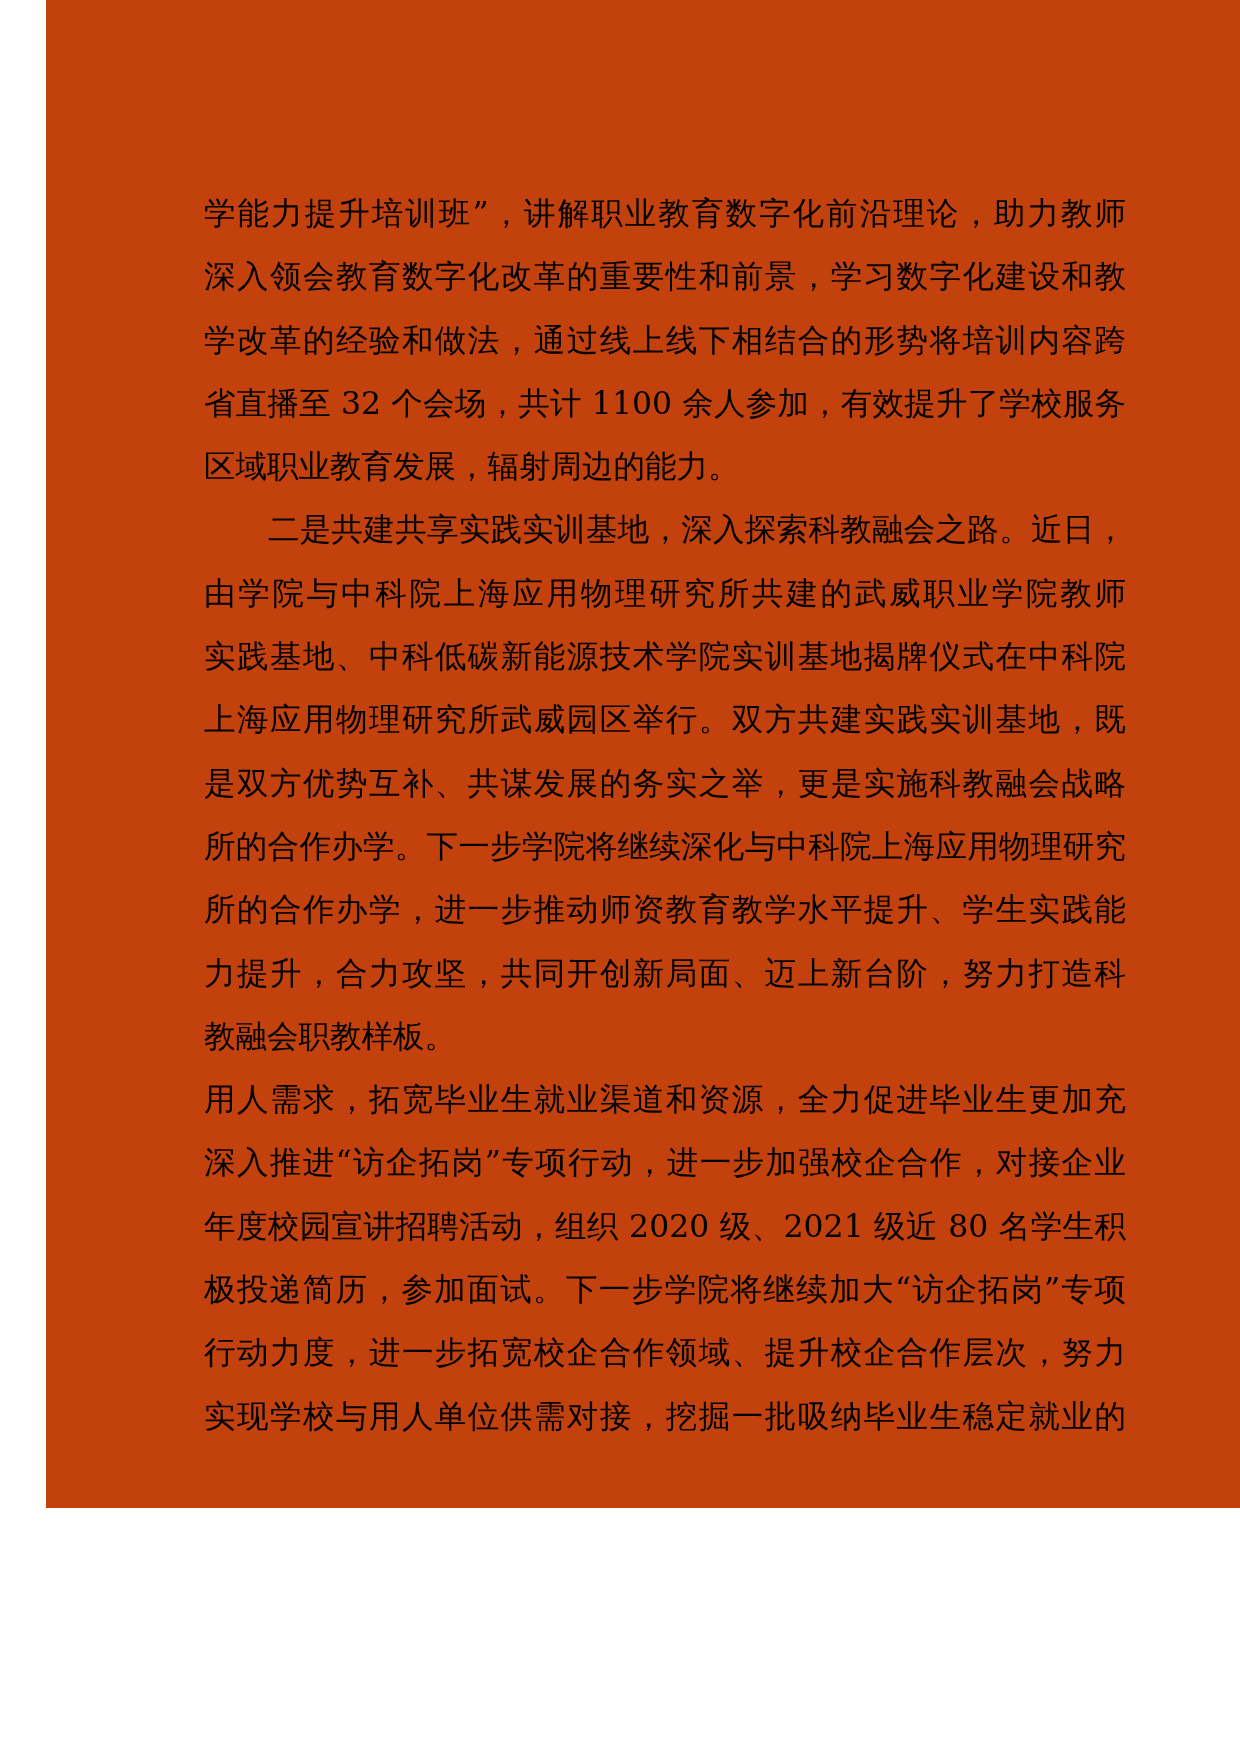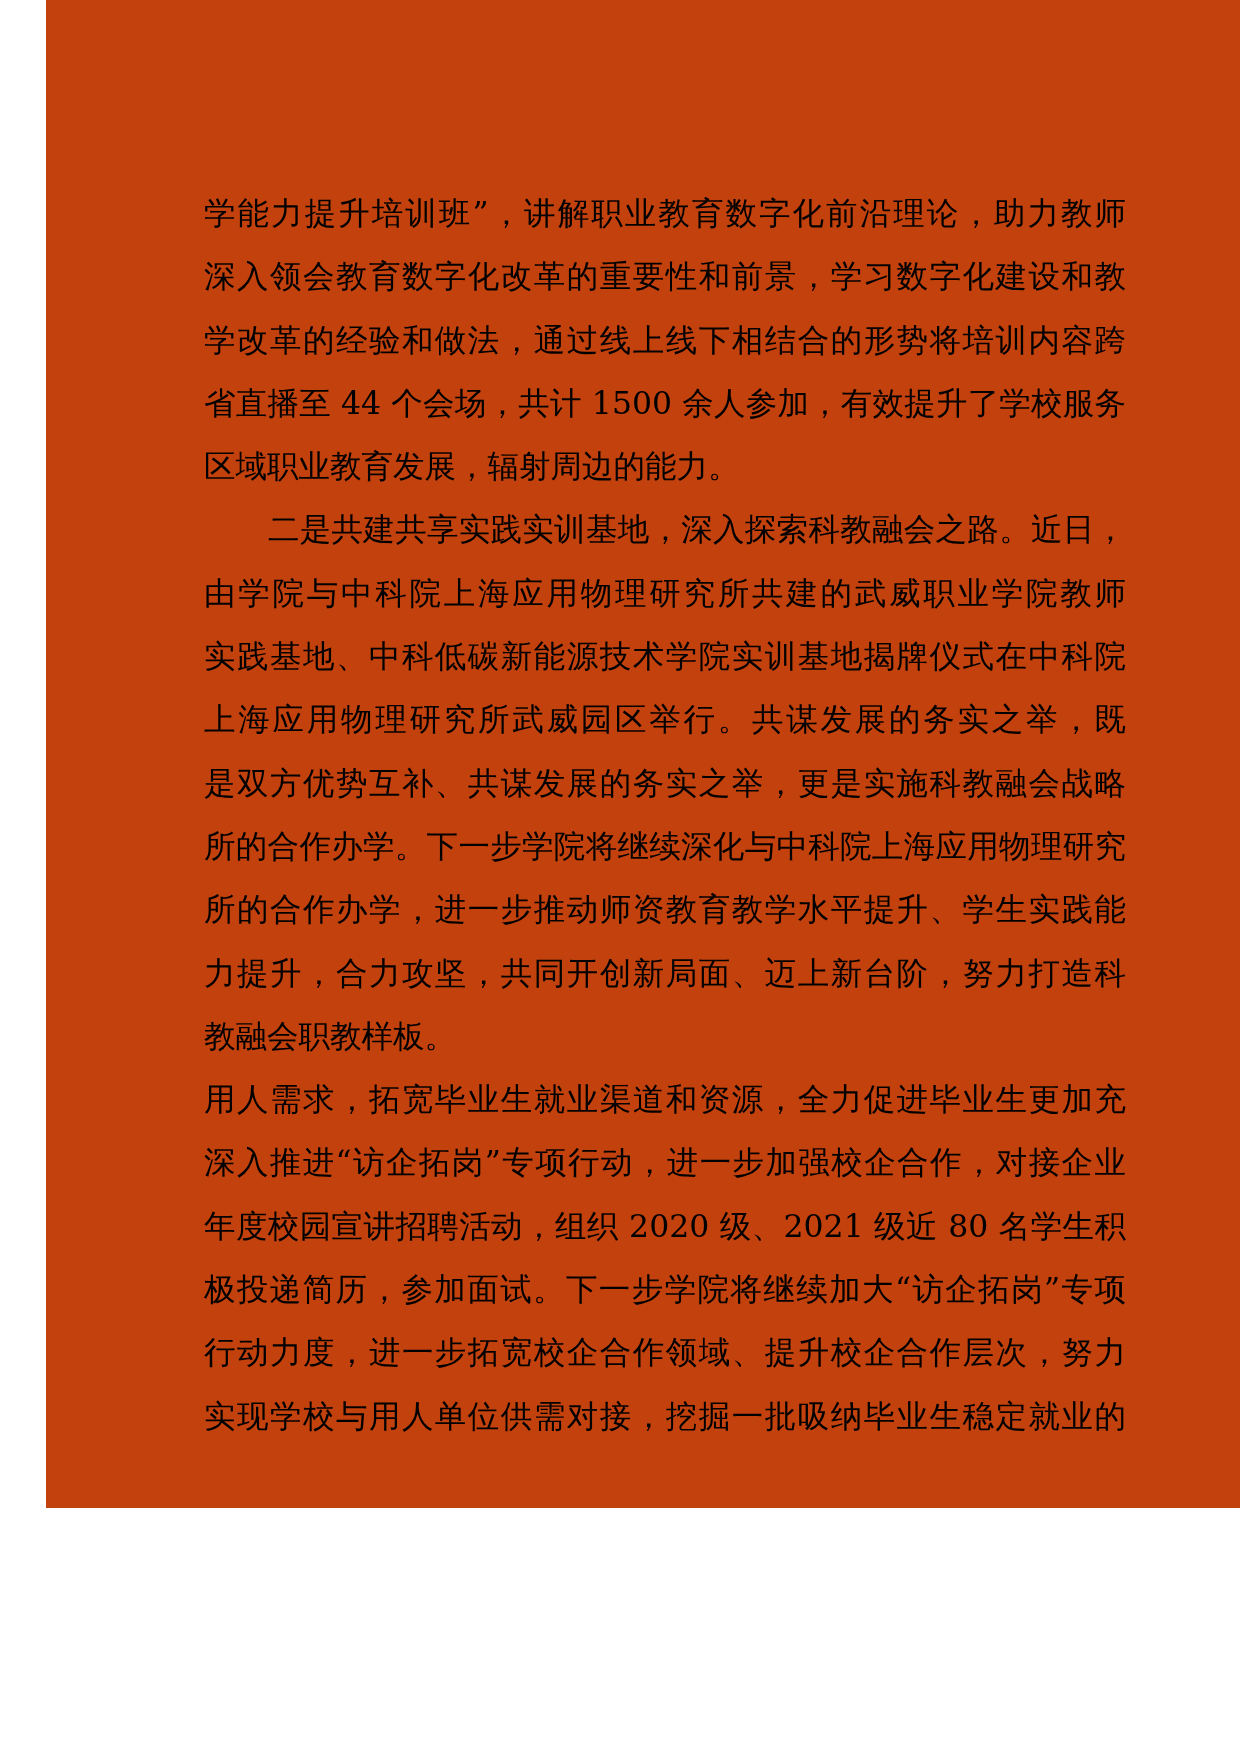--- a/index.html
+++ b/index.html
@@ -59,26 +59,26 @@
   }
 </style>
 </head>
 <body>
 
 <div class="page">
   <div class="body-text">
     <div class="line">学能力提升培训班”，讲解职业教育数字化前沿理论，助力教师</div>
     <div class="line">深入领会教育数字化改革的重要性和前景，学习数字化建设和教</div>
     <div class="line">学改革的经验和做法，通过线上线下相结合的形势将培训内容跨</div>
-    <div class="line">省直播至 44 个会场，共计 1500 余人参加，有效提升了学校服务</div>
+    <div class="line">省直播至 32 个会场，共计 1100 余人参加，有效提升了学校服务</div>
     <div class="line para-end">区域职业教育发展，辐射周边的能力。</div>
     <div class="line para-start">二是共建共享实践实训基地，深入探索科教融会之路。近日，</div>
     <div class="line">由学院与中科院上海应用物理研究所共建的武威职业学院教师</div>
     <div class="line">实践基地、中科低碳新能源技术学院实训基地揭牌仪式在中科院</div>
-    <div class="line">上海应用物理研究所武威园区举行。共谋发展的务实之举，既</div>
+    <div class="line">上海应用物理研究所武威园区举行。双方共建实践实训基地，既</div>
     <div class="line">是双方优势互补、共谋发展的务实之举，更是实施科教融会战略</div>
     <div class="line">所的合作办学。下一步学院将继续深化与中科院上海应用物理研究</div>
     <div class="line">所的合作办学，进一步推动师资教育教学水平提升、学生实践能</div>
     <div class="line">力提升，合力攻坚，共同开创新局面、迈上新台阶，努力打造科</div>
     <div class="line para-end">教融会职教样板。</div>
     <div class="line">用人需求，拓宽毕业生就业渠道和资源，全力促进毕业生更加充</div>
     <div class="line">深入推进“访企拓岗”专项行动，进一步加强校企合作，对接企业</div>
     <div class="line">年度校园宣讲招聘活动，组织 2020 级、2021 级近 80 名学生积</div>
     <div class="line">极投递简历，参加面试。下一步学院将继续加大“访企拓岗”专项</div>
     <div class="line">行动力度，进一步拓宽校企合作领域、提升校企合作层次，努力</div>

